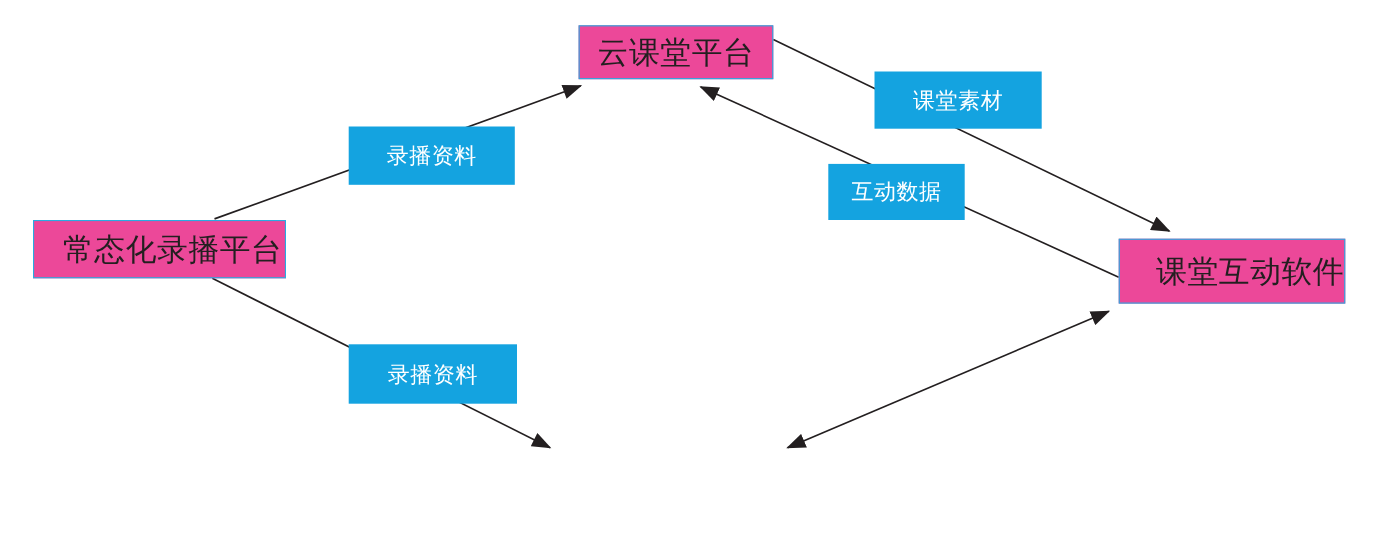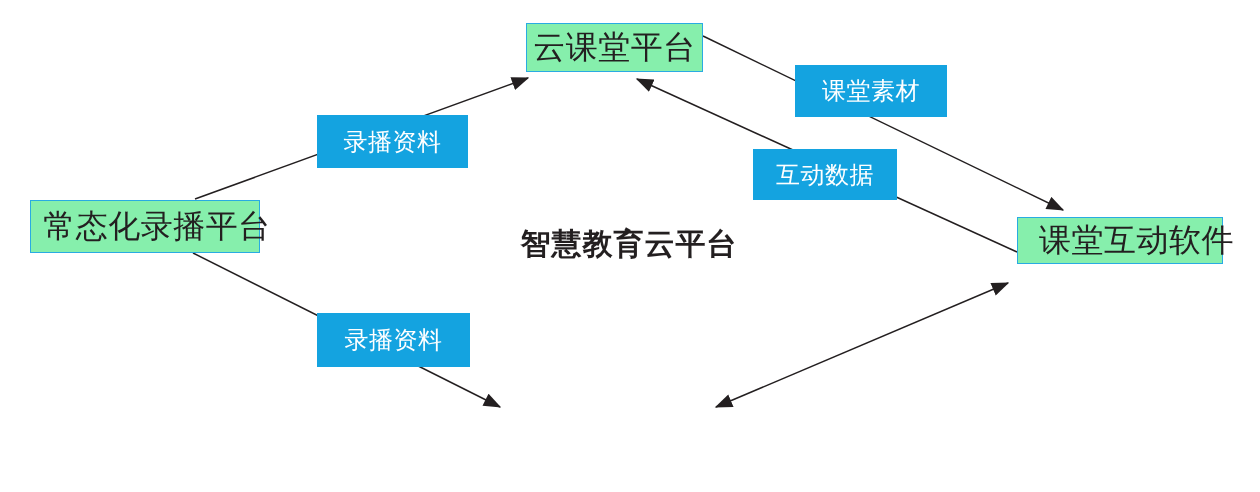--- a/index.html
+++ b/index.html
@@ -13,55 +13,55 @@
     width: 1260px; height: 492px;
     background: #ffffff;
   }
   .lines-svg {
     position: absolute; left: 0; top: 0;
     width: 1260px; height: 492px;
     z-index: 0; pointer-events: none;
   }
   .node {
     position: absolute; z-index: 2;
-    background: #86efac;
+    background: #ec4899;
     border: 1.5px solid #29abe2;
     color: #231f20;
-    font-size: 32px; font-weight: 500;
+    font-size: 28px; font-weight: 500;
     display: flex; align-items: center; justify-content: center;
     white-space: nowrap;
     letter-spacing: 0.5px;
   }
   .edge-label {
     position: absolute; z-index: 1;
     background: #14a3e0;
     color: #ffffff;
-    font-size: 24px; font-weight: 500;
+    font-size: 20px; font-weight: 500;
     display: flex; align-items: center; justify-content: center;
     white-space: nowrap;
     letter-spacing: 0.5px;
   }
   .center-title {
     position: absolute; z-index: 1;
     color: #231f20;
     font-size: 30px; font-weight: 600;
     display: flex; align-items: center; justify-content: center;
     white-space: nowrap;
     letter-spacing: 1px;
   }
   
   .n-cloud     { left: 526px; top: 23px;  width: 177px; height: 49px; }
   .n-recording { left: 30px;  top: 200px; width: 230px; height: 53px; padding-left: 24px; }
-  .n-software  { left: 1017px;top: 217px; width: 206px; height: 47px; padding-left: 33px; }
+  .n-software  { left: 1017px;top: 217px; width: 206px; height: 59px; padding-left: 33px; }
   .n-eclass    { left: 507px; top: 414px; width: 206px; height: 52px; }
   
   .l-rec-top    { left: 317px; top: 115px; width: 151px; height: 53px; }
   .l-rec-bottom { left: 317px; top: 313px; width: 153px; height: 54px; }
   .l-material   { left: 795px; top: 65px;  width: 152px; height: 52px; }
-  .l-interdata  { left: 753px; top: 149px; width: 144px; height: 51px; }
+  .l-interdata  { left: 753px; top: 149px; width: 124px; height: 51px; }
   .l-interact   { left: 802px; top: 303px; width: 84px;  height: 51px; }
   
   .c-title { left: 512px; top: 226px; width: 234px; height: 36px; }
 </style>
 </head>
 <body>
 
 <div class="diagram">
 
   <svg class="lines-svg" viewBox="0 0 1260 492" xmlns="http://www.w3.org/2000/svg">
@@ -91,15 +91,14 @@
 
   <div class="edge-label l-rec-top">录播资料</div>
 
   <div class="edge-label l-rec-bottom">录播资料</div>
 
   <div class="edge-label l-material">课堂素材</div>
 
   <div class="edge-label l-interdata">互动数据</div>
 
 
-  <div class="center-title c-title">智慧教育云平台</div>
 
 </div>
 
 </body></html>

